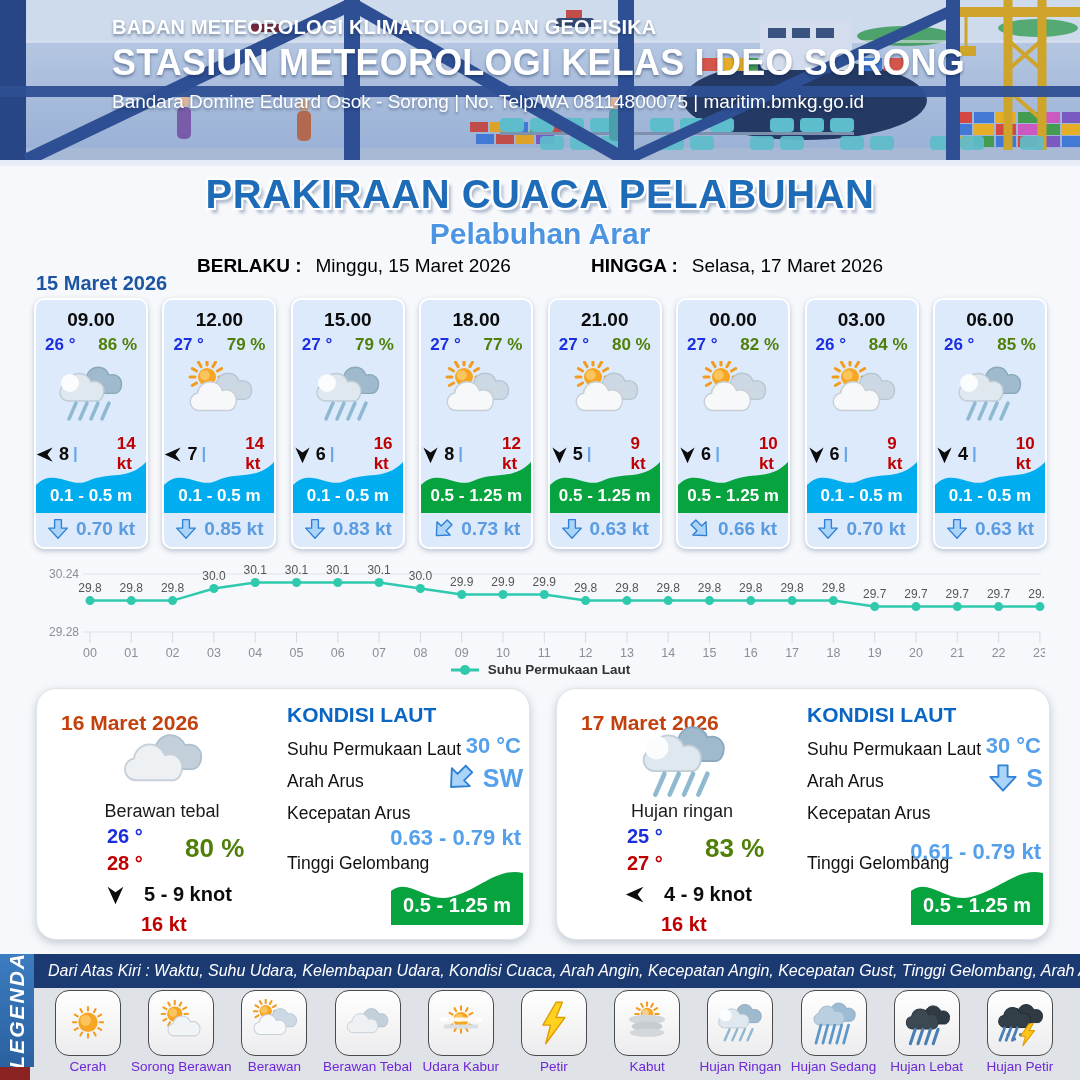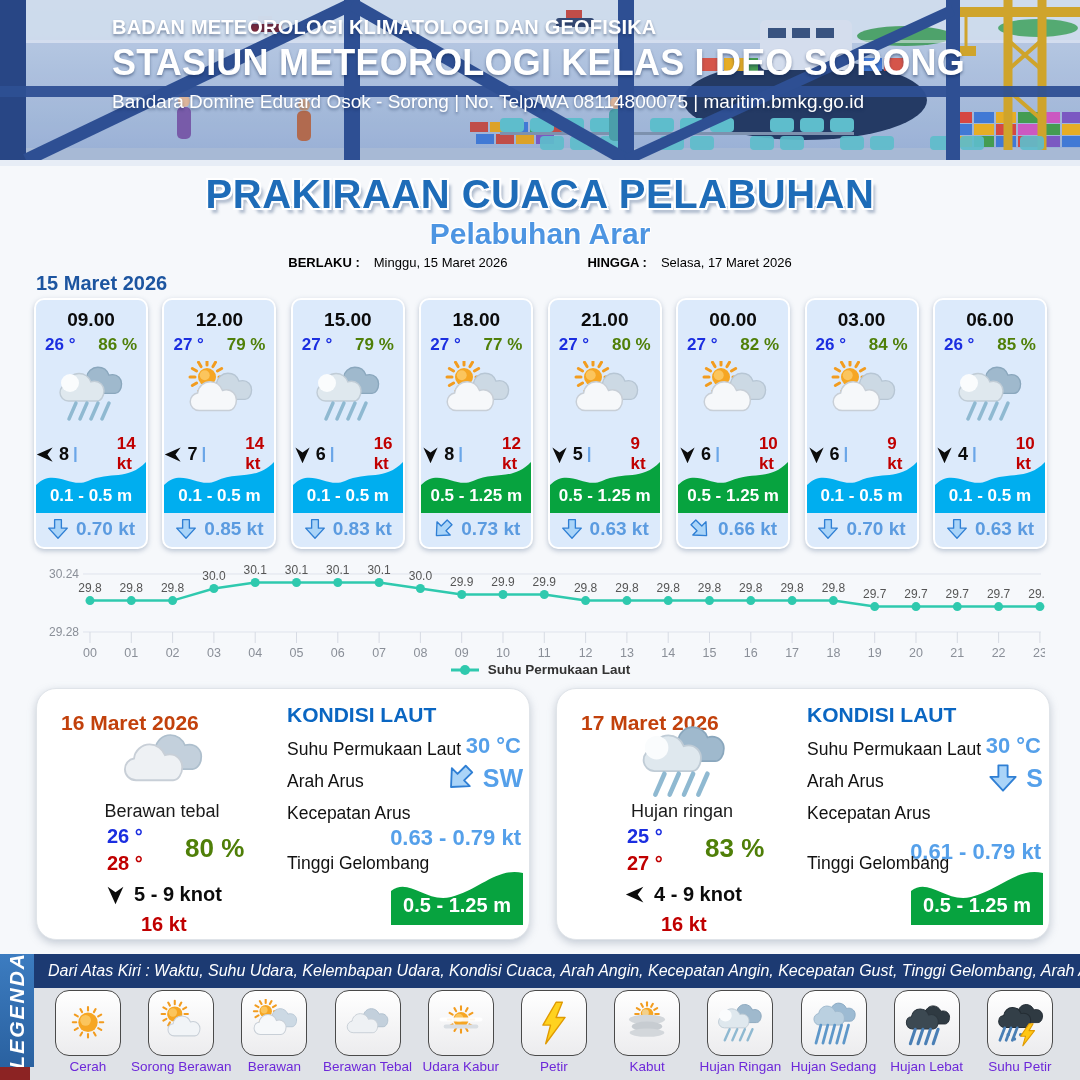--- a/index.html
+++ b/index.html
@@ -19,21 +19,21 @@
   .bt-contact{font-size:19px;margin-top:7px;}
 
   
   #main-title{position:absolute;top:172px;left:0;width:100%;text-align:center;margin:0;
     font-size:40px;font-weight:800;color:#1e6cb8;letter-spacing:.5px;
     text-shadow:-2px -2px 0 #fff,2px -2px 0 #fff,-2px 2px 0 #fff,2px 2px 0 #fff,4px 5px 3px rgba(120,140,170,.55);}
   #sub-title{position:absolute;top:217px;left:0;width:100%;text-align:center;margin:0;
     font-size:30px;font-weight:bold;color:#4d95e2;
     text-shadow:-1px -1px 0 #fff,1px -1px 0 #fff,-1px 1px 0 #fff,1px 1px 0 #fff;}
   #validity{position:absolute;top:255px;left:0;width:100%;display:flex;justify-content:center;gap:14px;
-    font-size:13px;color:#000;}
+    font-size:19px;color:#000;}
   #validity .vlbl{font-weight:bold;}
   #validity .vgap{width:52px;}
 
   
   #hourly-date{position:absolute;left:36px;top:272px;font-size:20px;font-weight:bold;color:#1d55a0;}
   #cards-row{position:absolute;left:34px;top:298px;width:1013px;display:flex;justify-content:space-between;}
   .hcard{position:relative;width:114px;height:251px;background:#dceafb;border:2px solid #fff;border-radius:10px;
     box-shadow:0 2px 5px rgba(110,130,160,.45);box-sizing:border-box;overflow:hidden;}
   .hc-time{text-align:center;margin-top:9px;font-size:19px;font-weight:bold;color:#0b0b0b;}
   .hc-th{display:flex;justify-content:space-between;padding:0 9px;margin-top:4px;}
@@ -66,21 +66,21 @@
   
   #daily-row{position:absolute;left:36px;top:688px;width:1014px;display:flex;gap:26px;}
   .dcard{position:relative;width:494px;height:252px;background:#fff;border:1px solid #e0e4e9;border-radius:20px;
     box-shadow:0 3px 8px rgba(120,135,155,.4);box-sizing:border-box;}
   .dc-date{position:absolute;left:24px;top:22px;font-size:21px;font-weight:bold;color:#c2410c;}
   .dc-icon{position:absolute;left:62px;top:34px;width:130px;height:78px;display:flex;align-items:center;justify-content:center;}
   .dc-cond{position:absolute;left:10px;top:112px;width:230px;text-align:center;font-size:18px;color:#1a1a1a;}
   .dc-tmin{position:absolute;left:70px;top:136px;font-size:20px;font-weight:bold;color:#1b2ee0;}
   .dc-tmax{position:absolute;left:70px;top:163px;font-size:20px;font-weight:bold;color:#c00000;}
   .dc-hum{position:absolute;left:148px;top:144px;font-size:26px;font-weight:bold;color:#4f7f08;}
-  .dc-wind{position:absolute;left:68px;top:194px;display:flex;align-items:center;gap:8px;
+  .dc-wind{position:absolute;left:68px;top:194px;display:flex;align-items:center;gap:18px;
     font-size:20px;font-weight:bold;color:#0b0b0b;}
   .dc-gust{position:absolute;left:104px;top:224px;font-size:20px;font-weight:bold;color:#c00000;}
   .dc-sea{position:absolute;left:250px;top:14px;width:236px;height:226px;}
   .sea-title{font-size:21px;font-weight:bold;color:#0a66c2;}
   .sea-lbl{position:absolute;left:0;font-size:17.5px;color:#111;}
   .sea-val{position:absolute;right:2px;font-size:22px;font-weight:bold;color:#55a0ea;}
   .sea-dirval{position:absolute;right:0;display:flex;align-items:center;gap:8px;
     font-size:25px;font-weight:bold;color:#55a0ea;}
   .sea-wave{position:absolute;right:0;top:158px;width:132px;height:64px;color:#07a33f;}
   .sea-wave svg{position:absolute;left:0;top:0;}
@@ -1049,17 +1049,17 @@
               <path transform="translate(4,6) scale(1.05)" d="M41,32 H12.5 C7.8,32 4,28.2 4,23.5 C4,19.3 7,15.9 11,15.3 C11.7,9.2 16.8,4.5 23,4.5 C28.4,4.5 33,7.9 34.8,12.8 C36,12.4 37.2,12.2 38.5,12.2 C43.8,12.2 48,16.5 48,21.8 C48,27.4 44.9,32 41,32 Z" fill="#333f48" stroke="#242d34" stroke-width="1.4"></path>
               <line x1="17" y1="40" x2="10" y2="58" stroke="#4a7fb5" stroke-width="4" stroke-linecap="round"></line>
               <line x1="26" y1="40" x2="19" y2="58" stroke="#4a7fb5" stroke-width="4" stroke-linecap="round"></line>
               <line x1="35" y1="40" x2="28" y2="58" stroke="#4a7fb5" stroke-width="4" stroke-linecap="round"></line>
               <circle cx="22" cy="50" r="2.5" fill="#4a7fb5"></circle>
               <circle cx="31" cy="56" r="2.5" fill="#4a7fb5"></circle>
               <circle cx="40" cy="50" r="2.5" fill="#4a7fb5"></circle>
               <polygon points="52,34 40,52 47,52 43,66 60,44 52,44 58,34" fill="#ffc715" stroke="#e09a00" stroke-width="1.5" stroke-linejoin="round"></polygon>
             </svg>
           </div>
-    <div class="legend-label">Suhu Petir</div>
+    <div class="legend-label">Hujan Petir</div>
   </div>
       </div>
   </footer>
 </div>
 
 </body></html>

